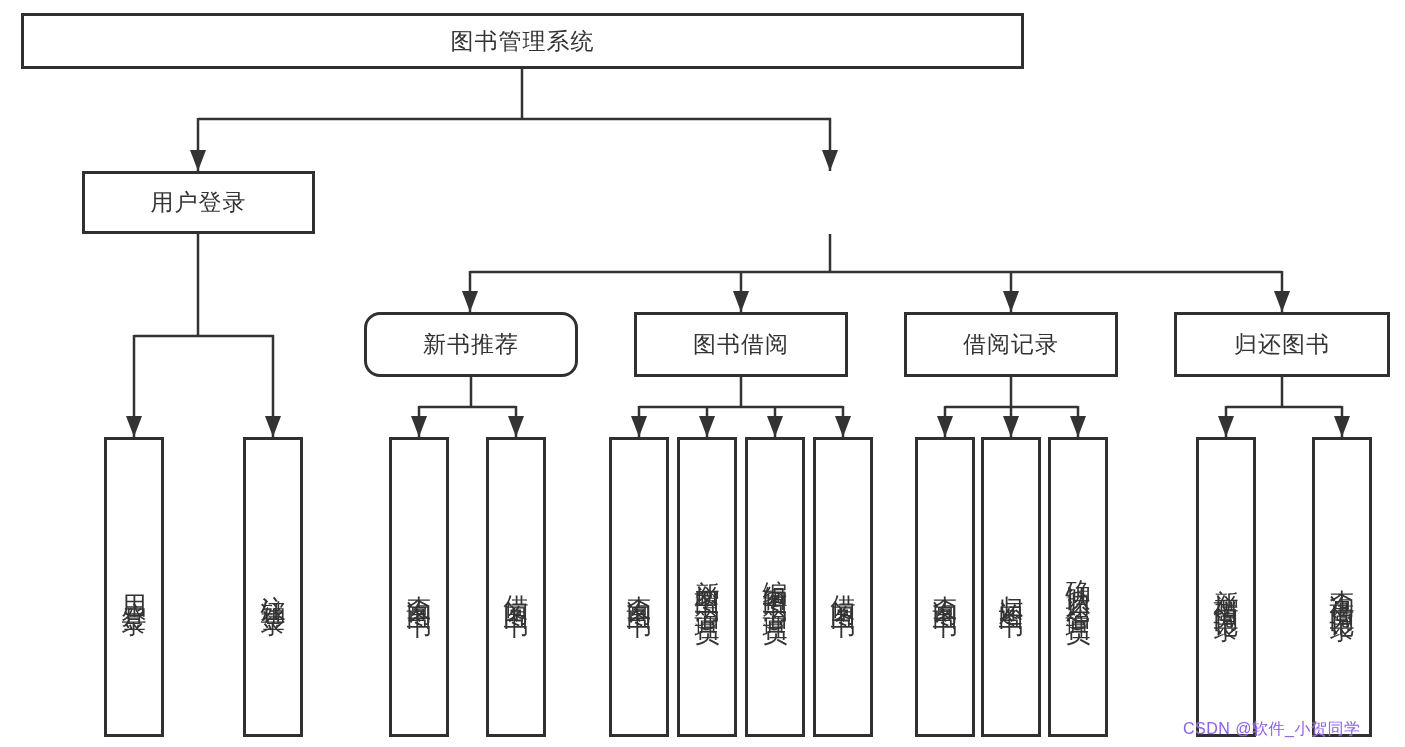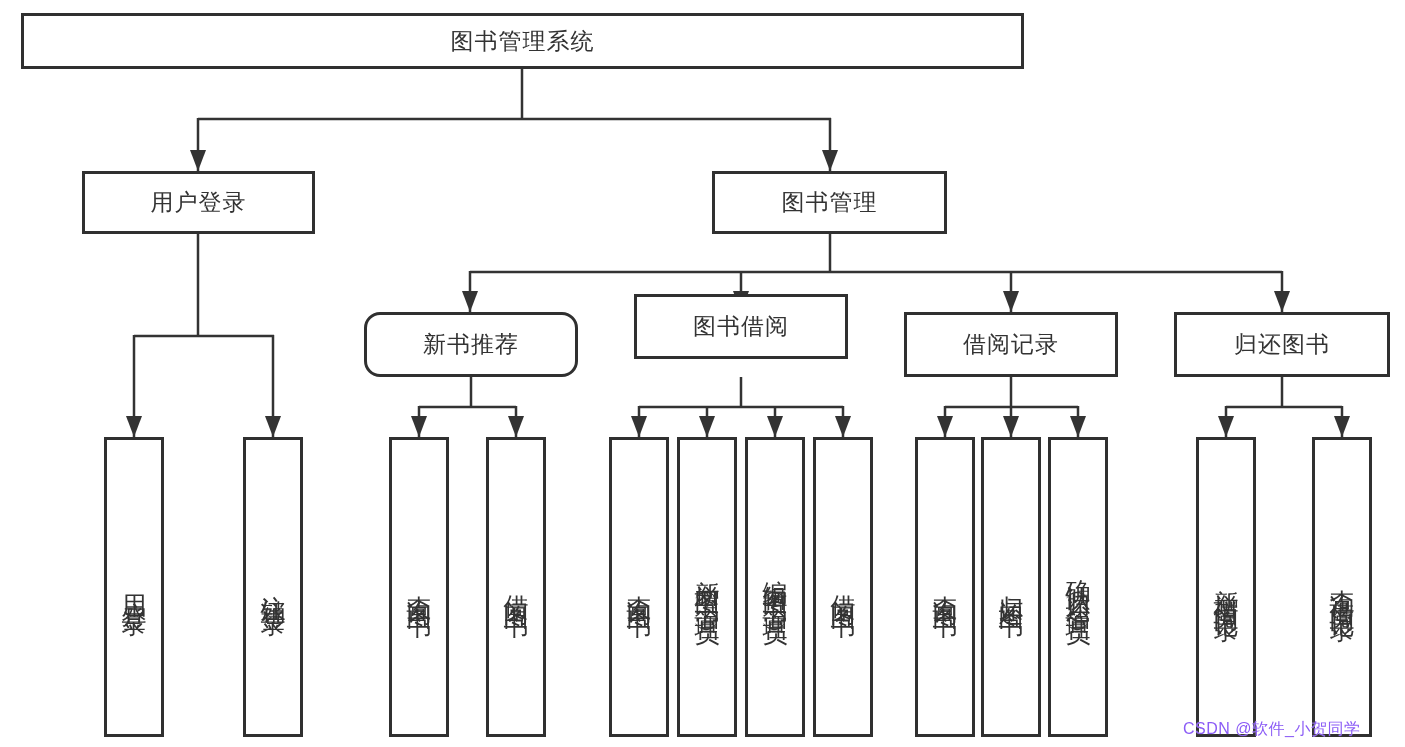--- a/index.html
+++ b/index.html
@@ -93,28 +93,25 @@
     </g>
   </svg>
 
   <div class="node" style="left:21px; top:13px; width:1003px; height:56px;">
     <span>图书管理系统</span>
   </div>
 
   <div class="node" style="left:82px; top:171px; width:233px; height:63px;">
     <span>用户登录</span>
   </div>
-  <div class="node" style="left:712px; top:171px; width:235px; height:63px;">
-    <span>图书管理</span>
-  </div>
 
   <div class="node" style="left:364px; top:312px; width:214px; height:65px;border-radius:16px;">
     <span>新书推荐</span>
   </div>
-  <div class="node" style="left:634px; top:294px; width:214px; height:65px;">
+  <div class="node" style="left:634px; top:312px; width:214px; height:65px;">
     <span>图书借阅</span>
   </div>
   <div class="node" style="left:904px; top:312px; width:214px; height:65px;">
     <span>借阅记录</span>
   </div>
   <div class="node" style="left:1174px; top:312px; width:216px; height:65px;">
     <span>归还图书</span>
   </div>
 
   <div class="vnode" style="left:104px; top:437px; width:60px; height:300px;">

